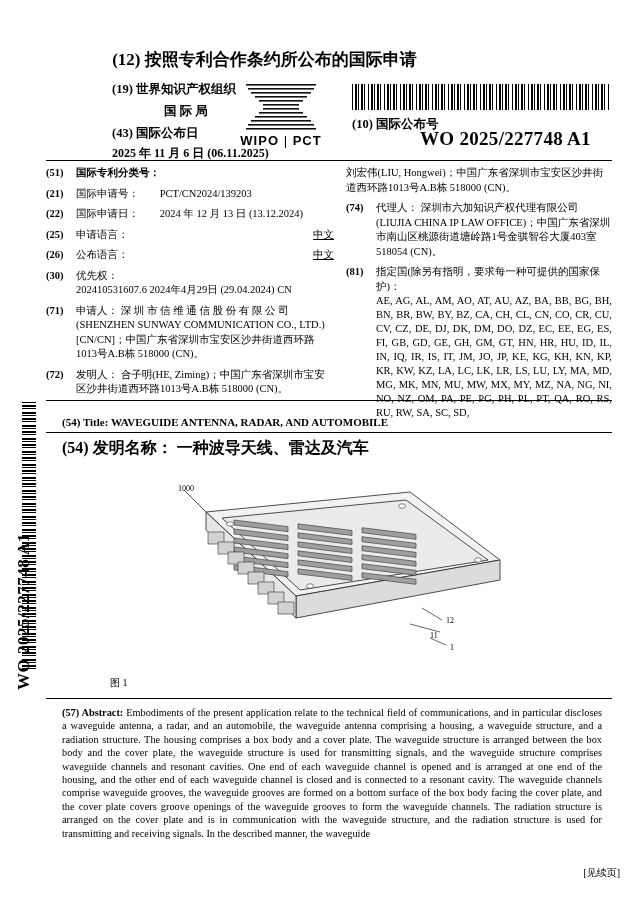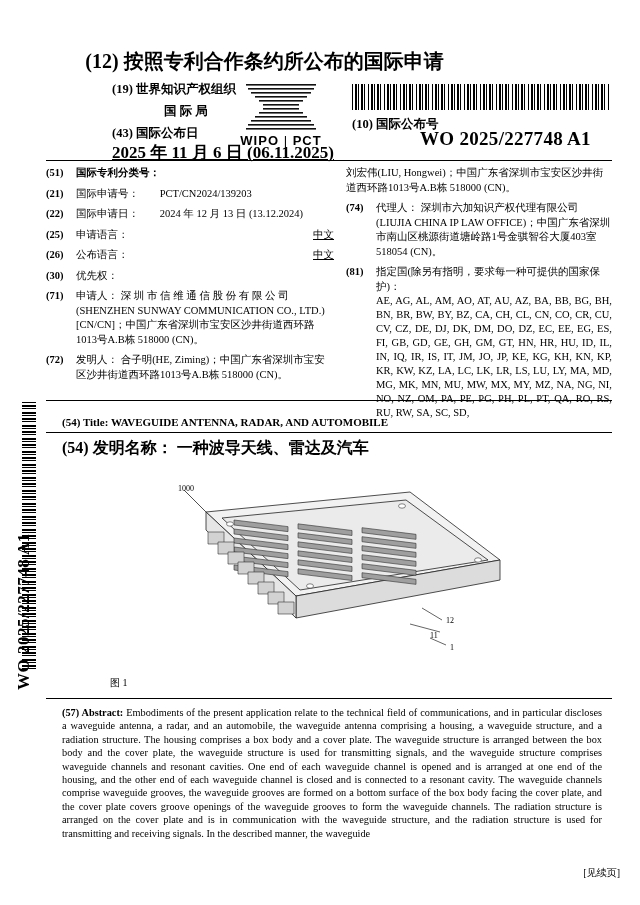--- a/index.html
+++ b/index.html
@@ -45,21 +45,21 @@
     font-weight: bold;
     letter-spacing: 0.5px;
     white-space: nowrap;
   }
   
   .title-12 {
     position: absolute;
     left: 0; top: 48px;
     width: 529px;
     text-align: center;
-    font-size: 20px;
+    font-size: 17px;
     font-weight: bold;
     font-family: "Liberation Serif", serif;
   }
   .hdr-19 {
     position: absolute;
     left: 112px; top: 78px;
     font-size: 12.5px;
     font-weight: bold;
     line-height: 22px;
   }
@@ -70,22 +70,21 @@
   }
   .hdr-43 {
     position: absolute;
     left: 112px; top: 123px;
     font-size: 12.5px;
     font-weight: bold;
     line-height: 20px;
   }
   .hdr-43 .date {
     display: block;
-    font-size: 17px;
-    text-decoration: underline;
+    font-size: 12px;
   }
   .wipo-logo {
     position: absolute;
     left: 222px; top: 82px;
     width: 118px;
     text-align: center;
   }
   .wipo-mark {
     width: 70px;
     height: 48px;
@@ -327,20 +326,21 @@
 
       <div class="fld">
         <span class="num">(26)</span>
         <span>公布语言：</span>
         <span class="rightval">中文</span>
       </div>
 
       <div class="fld">
         <span class="num">(30)</span>
         <span>优先权：</span>
+        <div>202410531607.6    2024年4月29日 (29.04.2024)    CN</div>
       </div>
 
       <div class="fld">
         <span class="num">(71)</span>
         <span>申请人：</span>
         <span>深 圳 市 信 维 通 信 股 份 有 限 公 司 (SHENZHEN SUNWAY COMMUNICATION CO., LTD.) [CN/CN]；中国广东省深圳市宝安区沙井街道西环路1013号A.B栋 518000 (CN)。</span>
       </div>
 
       <div class="fld">
         <span class="num">(72)</span>

